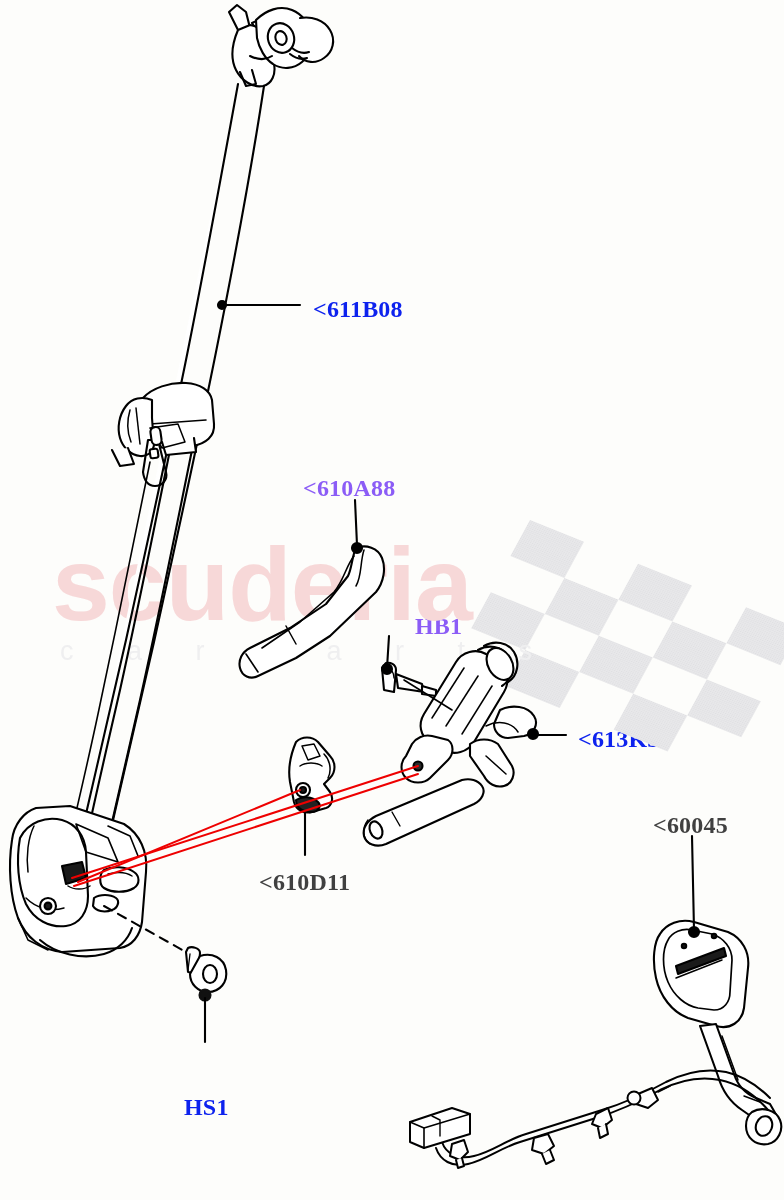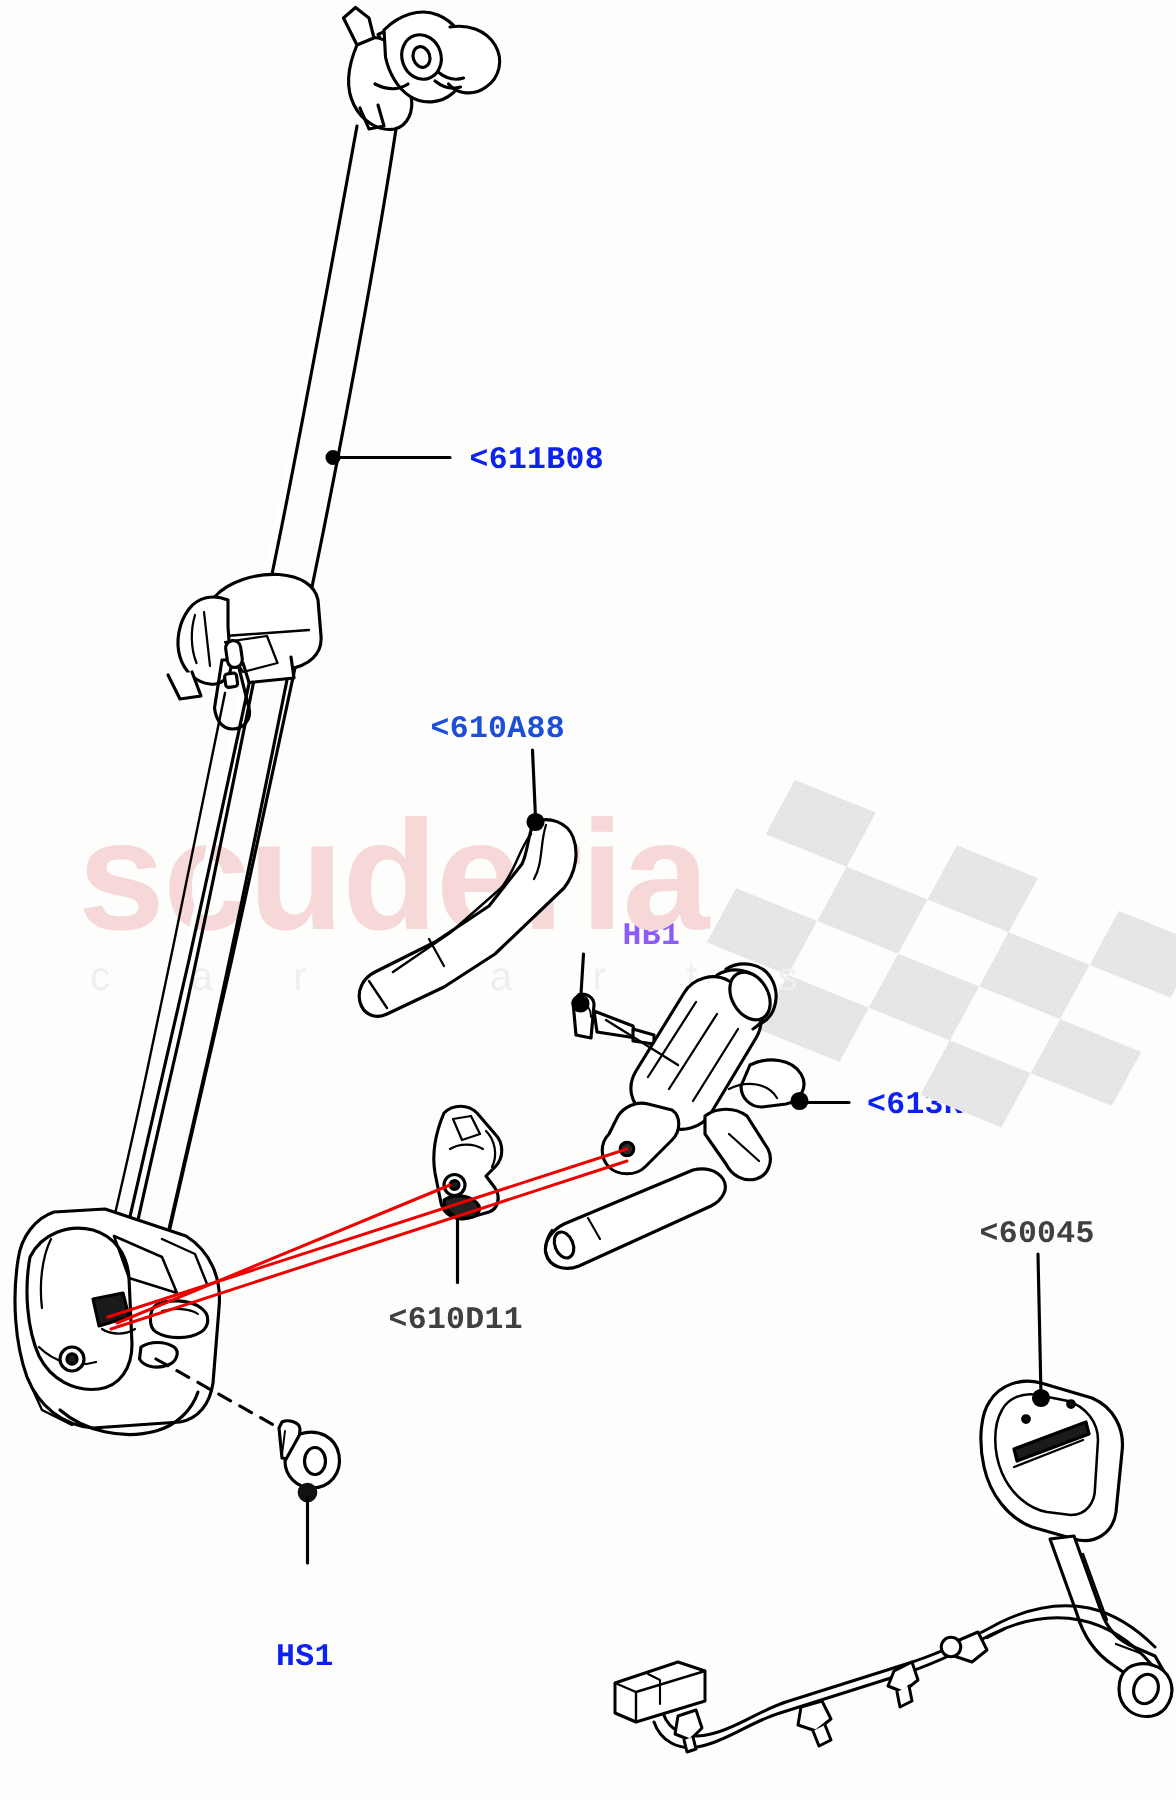--- a/index.html
+++ b/index.html
@@ -35,22 +35,22 @@
   #label-layer {
     position: absolute;
     left: 0; top: 0;
     width: 784px;
     height: 1200px;
     z-index: 3;
   }
   .part-label {
     position: absolute;
     color: #0d22ee;
-    font-family: Liberation Mono, monospace;
-    font-size: 21px;
+    font-family: Liberation Serif, serif;
+    font-size: 24px;
     font-weight: 700;
     letter-spacing: 0.2px;
     white-space: nowrap;
   }
   .wm-scuderia {
     position: absolute;
     left: 52px;
     top: 532px;
     font-family: "Liberation Sans", sans-serif;
     font-size: 104px;
@@ -452,21 +452,21 @@
     <g stroke="#ee0000" stroke-width="2.0" fill="none" stroke-linecap="round">
 
       <line x1="72" y1="878" x2="418" y2="766"></line>
       <line x1="74" y1="886" x2="418" y2="774"></line>
       <line x1="78" y1="882" x2="300" y2="790"></line>
     </g>
   </svg>
 
   <div id="labels-root">
       <div class="part-label" style="left: 313px; top: 296px; color: rgb(13, 34, 238);">&lt;611B08</div>
-      <div class="part-label" style="left: 287px; top: 475px; color: #1d4ed8;">&lt;610A88</div>
+      <div class="part-label" style="left: 303px; top: 475px; color: #8b5cf6;">&lt;610A88</div>
       <div class="part-label" style="left: 372px; top: 613px; color: #8b5cf6; margin-left: 43px;">HB1</div>
       <div class="part-label" style="left: 578px; top: 726px; color: rgb(13, 34, 238);">&lt;613K50</div>
       <div class="part-label" style="left: 259px; top: 869px; color: #404040;">&lt;610D11</div>
       <div class="part-label" style="left: 653px; top: 812px; color: #404040;">&lt;60045</div>
       <div class="part-label" style="left: 184px; top: 1094px; color: rgb(13, 34, 238);">HS1</div>
     </div>
 
 </div>
 
 </body></html>

